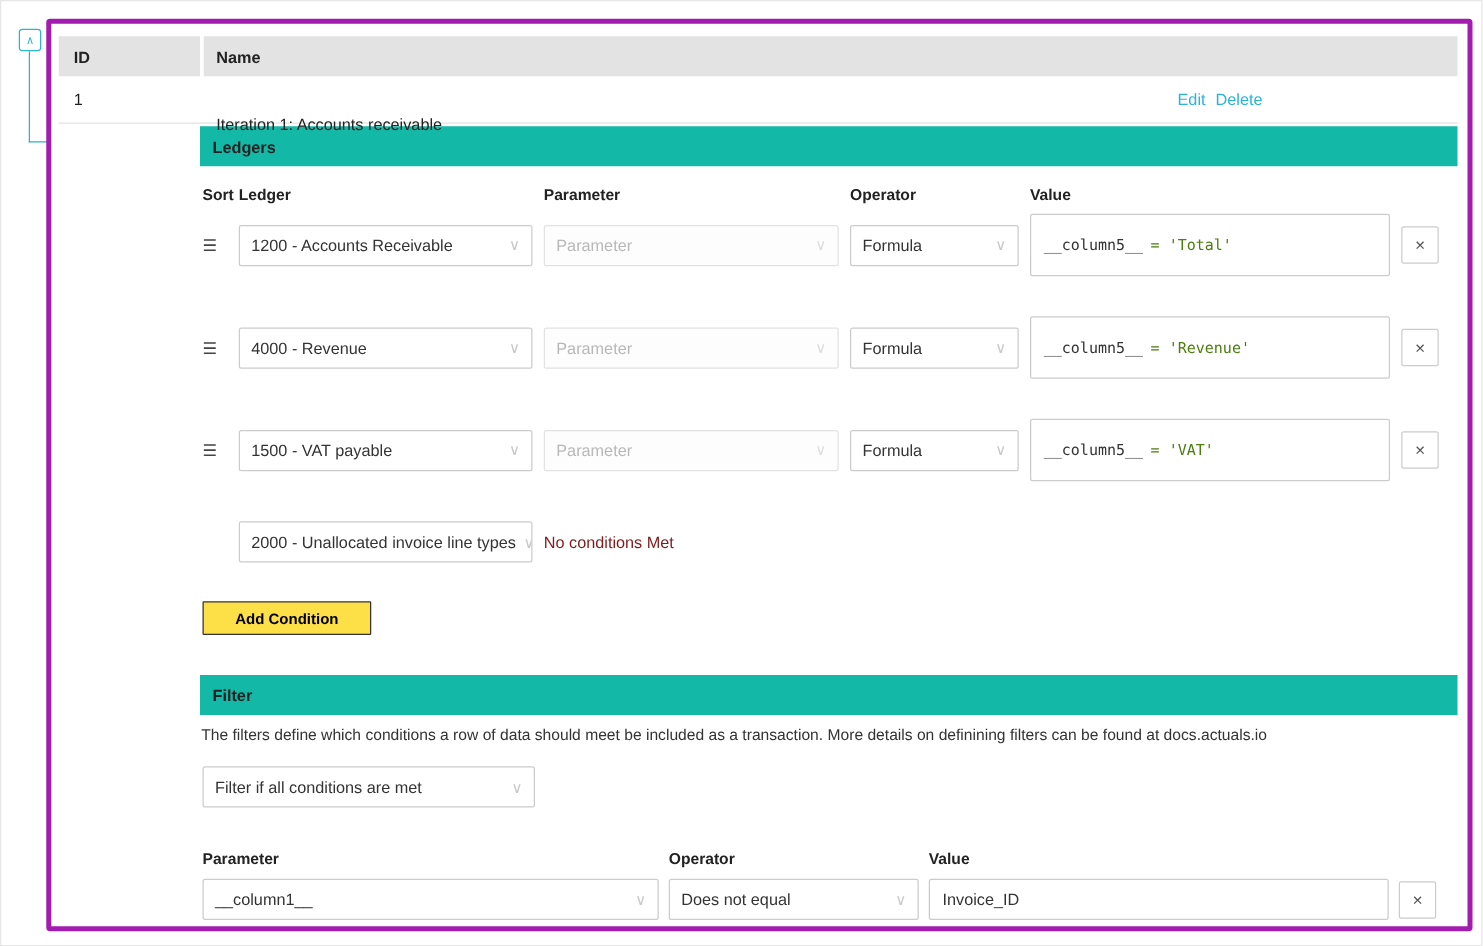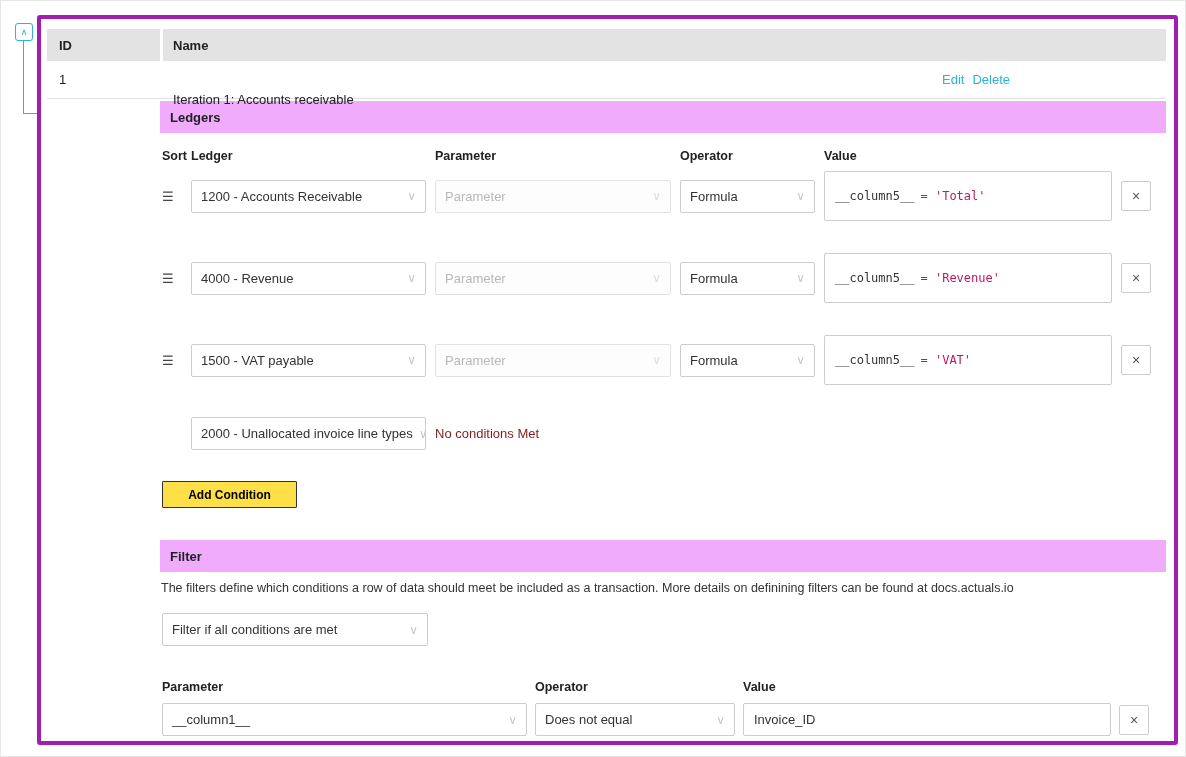--- a/index.html
+++ b/index.html
@@ -57,21 +57,21 @@
   .tbl-row > div { height: 37px; display: flex; align-items: center; }
   .td-id { padding-left: 12px; }
   .td-name { padding-left: 10px; }
   .td-name .name-text { flex: 1; margin-top: 40px; }
   .row-actions { display: flex; gap: 8px; padding-right: 156px; }
   .link { color: #2bb3d8; cursor: pointer; text-decoration: none; }
 
   
   .nested { margin-left: 113px; margin-top: 2px; }
   .section-header {
-    background: #f0abfc; height: 32px;
+    background: #14b8a6; height: 32px;
     display: flex; align-items: center;
     padding-left: 10px; font-weight: bold; font-size: 13px;
   }
 
   .ledger-area { padding: 10px 0 0 2px; }
 
   .ledger-grid {
     display: grid;
     grid-template-columns: 20px 235px 236px 135px 288px 30px;
     column-gap: 9px;
@@ -95,21 +95,21 @@
 
   .value-box {
     height: 50px; background: #fff;
     border: 1px solid #ccc; border-radius: 2px;
     display: flex; align-items: center;
     padding: 0 10px;
     font-family: "DejaVu Sans Mono", monospace; font-size: 12px;
     overflow: hidden; white-space: nowrap; cursor: text;
   }
   .value-param { color: #333; }
-  .value-formula { color: #be185d; margin-left: 6px; }
+  .value-formula { color: #4d7c0f; margin-left: 6px; }
 
   .remove-btn {
     width: 30px; height: 30px;
     border: 1px solid #ccc; border-radius: 2px;
     background: #fff; color: #555; font-size: 14px;
     display: flex; align-items: center; justify-content: center;
     cursor: pointer;
   }
 
   .fallback-row { margin-bottom: 31px; }

